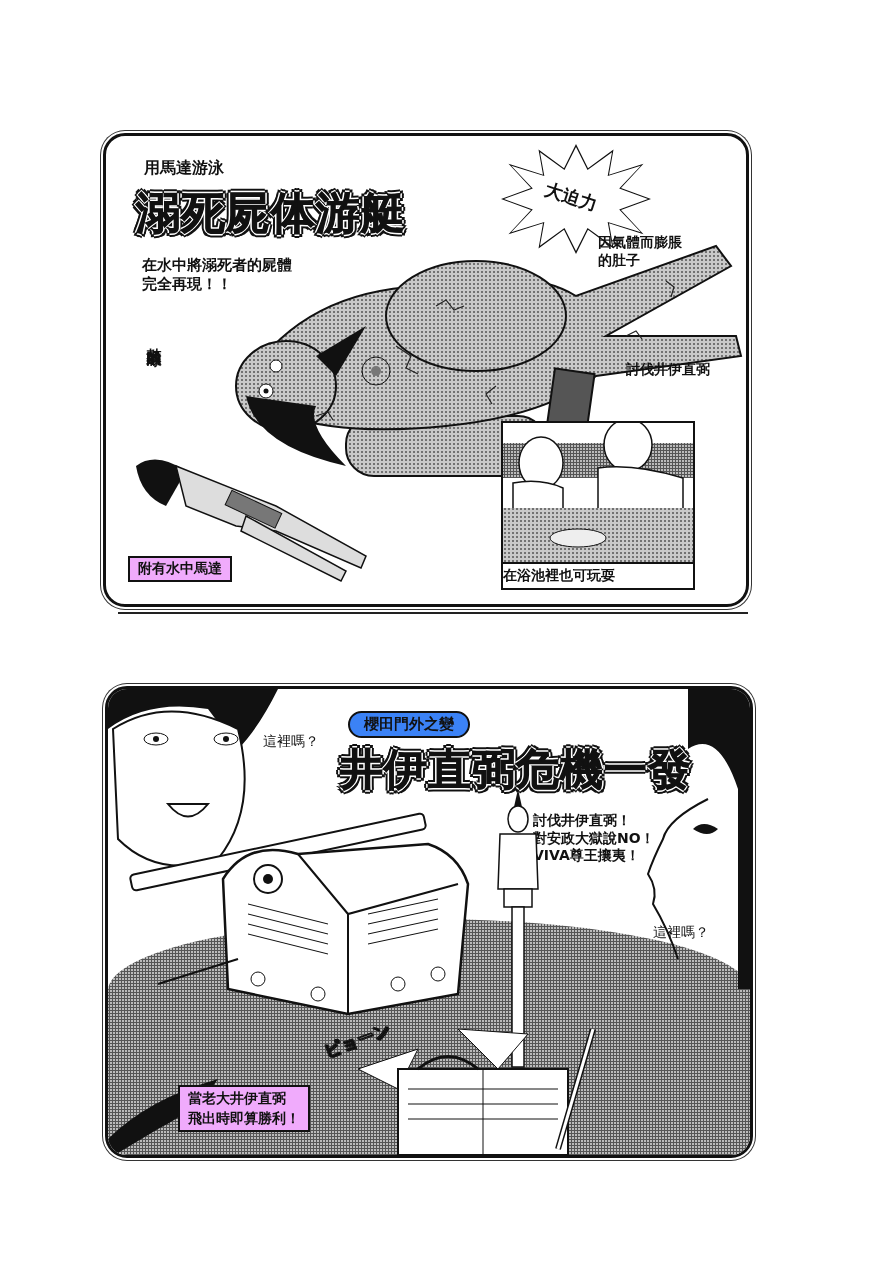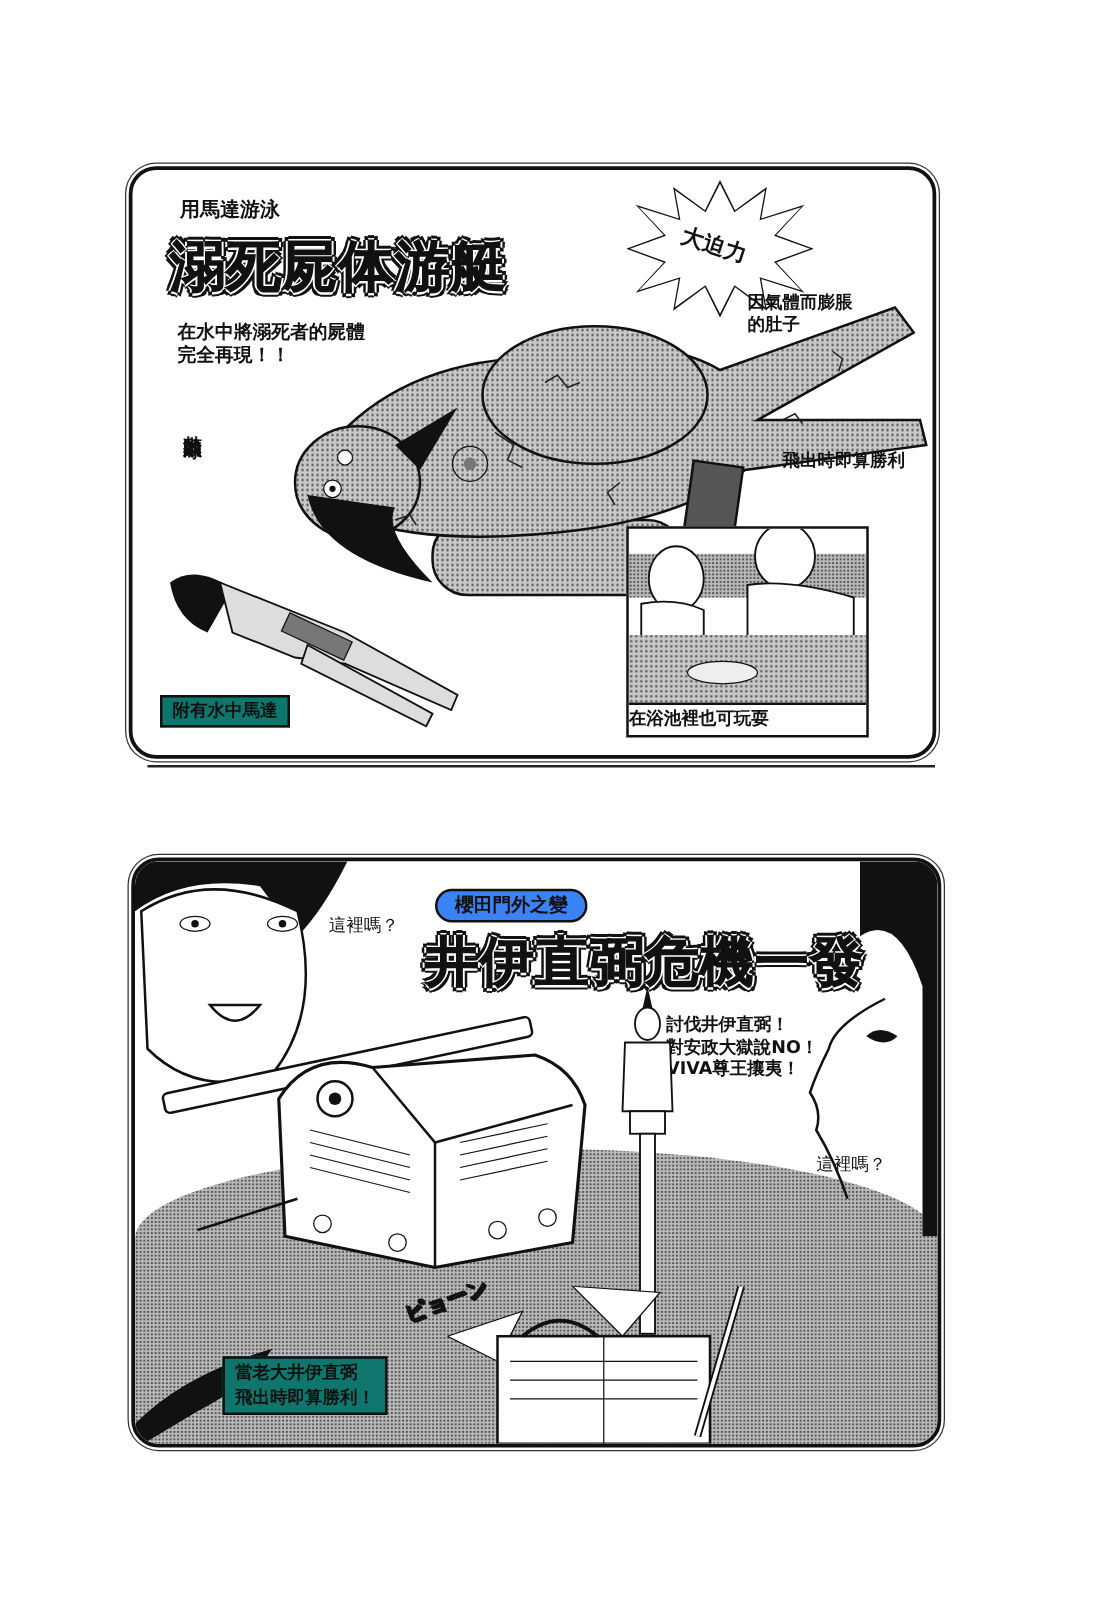--- a/index.html
+++ b/index.html
@@ -8,21 +8,21 @@
   #p1{left:103px;top:133px;width:640px;height:468px;}
   #p2{left:105px;top:686px;width:642px;height:466px;}
   .underline{position:absolute;left:118px;top:612px;width:630px;height:2px;background:#222;}
   .abs{position:absolute;}
   .txt{font-weight:bold;line-height:1.25;white-space:pre;}
   .outline-title{font-weight:900;color:#111;-webkit-text-stroke:1px #111;text-shadow:
      2px 0 0 #fff,-2px 0 0 #fff,0 2px 0 #fff,0 -2px 0 #fff,
      3px 3px 0 #111,-3px -3px 0 #111,3px -3px 0 #111,-3px 3px 0 #111,
      4px 0 0 #111,-4px 0 0 #111,0 4px 0 #111,0 -4px 0 #111;letter-spacing:1px;}
   .halftone{background-color:#bbb;background-image:radial-gradient(#555 1px,transparent 1.2px);background-size:3px 3px;}
-  .caption-box{border:2px solid #111;background:#0f766e;padding:2px 8px;font-weight:bold;}
+  .caption-box{border:2px solid #111;background:#f0abfc;padding:2px 8px;font-weight:bold;}
   .vert{writing-mode:vertical-rl;font-weight:bold;letter-spacing:1px;}
   .burst{clip-path:polygon(50% 0%,58% 22%,75% 5%,72% 28%,95% 18%,80% 40%,100% 50%,80% 60%,95% 82%,72% 72%,75% 95%,58% 78%,50% 100%,42% 78%,25% 95%,28% 72%,5% 82%,20% 60%,0% 50%,20% 40%,5% 18%,28% 28%,25% 5%,42% 22%);}
 </style>
 </head>
 <body>
 
 <div id="p1" class="panel">
 
   <div class="abs txt" style="left:38px;top:22px;font-size:16px;">用馬達游泳</div>
   <div class="abs outline-title" style="left:30px;top:48px;font-size:44px;">溺死屍体游艇</div>
@@ -63,21 +63,21 @@
       <path d="M300 160 l-10 8 l6 10"></path>
       <path d="M430 110 l10 -5 l6 8"></path>
       <path d="M240 80 l10 -6 l8 10 l10 -4"></path>
       <path d="M470 55 l8 6 l-3 10"></path>
       <path d="M120 190 l12 -4 l5 8"></path>
     </g>
   </svg>
 
   <div class="abs txt" style="left:492px;top:98px;font-size:14px;">因氣體而膨脹
 的肚子</div>
-  <div class="abs txt" style="left:520px;top:225px;font-size:14px;">飛出時即算勝利</div>
+  <div class="abs txt" style="left:520px;top:225px;font-size:14px;">討伐井伊直弼</div>
   <div class="abs vert" style="left:38px;top:200px;font-size:15px;">鼓出的眼球</div>
 
   <svg class="abs" style="left:20px;top:310px;" width="260" height="140" viewBox="0 0 260 140">
     <path d="M10 20 Q30 5 60 25 L40 60 Q15 50 10 20 Z" fill="#111"></path>
     <path d="M50 20 L150 60 L240 110 L235 122 L150 85 L110 80 L60 60 Z" fill="#ddd" stroke="#111" stroke-width="1.5"></path>
     <path d="M120 70 L220 125 L215 135 L115 85 Z" fill="#ddd" stroke="#111" stroke-width="1.5"></path>
     <rect x="100" y="55" width="55" height="16" fill="#777" stroke="#111" transform="rotate(25 127 63)"></rect>
   </svg>
 
   <div class="abs caption-box" style="left:22px;top:420px;font-size:14px;">附有水中馬達</div>

